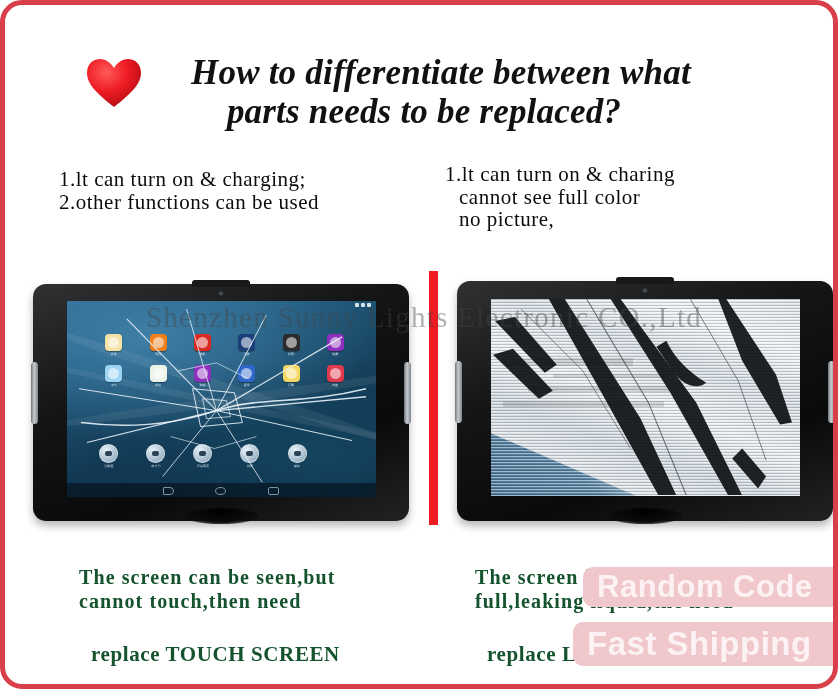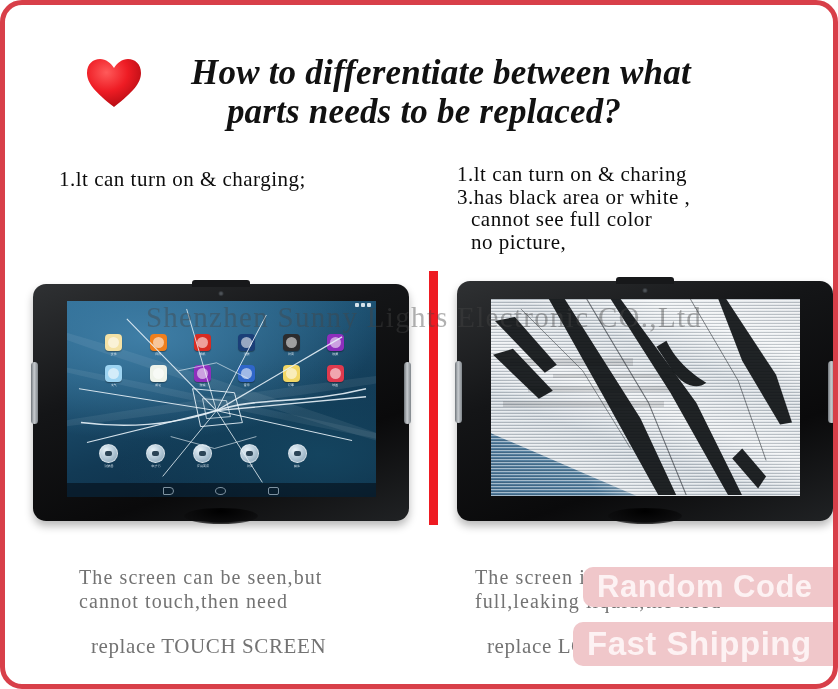--- a/index.html
+++ b/index.html
@@ -27,21 +27,21 @@
     color:#111;letter-spacing:0.2px;
     white-space:nowrap;
   }
   .title-line.l1{padding-left:34px;}
   .heart{
     position:absolute;left:80px;top:3px;
     width:58px;height:54px;
   }
   
   .col-left{position:absolute;left:54px;top:163px;width:370px;}
-  .col-right{position:absolute;left:452px;top:158px;width:380px;}
+  .col-right{position:absolute;left:440px;top:158px;width:380px;}
   .bullet{
     font-family:"Liberation Serif",serif;
     font-size:21px;line-height:22.5px;color:#0c0c0c;
     white-space:nowrap;letter-spacing:0.5px;
   }
   .bullet.ind{padding-left:14px;}
   
   .divider{
     position:absolute;left:424px;top:266px;width:9px;height:254px;
     background:#ee1b22;
@@ -182,27 +182,27 @@
   }
   .bluecorner{
     position:absolute;left:-4%;bottom:-6%;width:60%;height:52%;
     background:linear-gradient(40deg,#2f5f86 0%,#3d6f93 45%,rgba(61,111,147,0) 78%);
     clip-path:polygon(0% 100%,0% 22%,100% 100%);
   }
   
   .cap{
     position:absolute;
     font-family:"Liberation Serif",serif;
-    font-size:20px;color:#737373;line-height:24px;
-    letter-spacing:1.1px;white-space:nowrap;
+    font-size:20px;color:#14532d;line-height:24px;
+    letter-spacing:1.1px;white-space:nowrap;font-weight:bold;
   }
   .cap .big{font-size:21px;letter-spacing:0.6px;}
   #caption-left{left:74px;top:560px;}
   #caption-right{left:470px;top:560px;}
-  .cap .row2{margin-top:21px;padding-left:12px;}
+  .cap .row2{margin-top:29px;padding-left:12px;}
   
   .badge{
     position:absolute;
     background:#f0c7ca;
     border-radius:10px;
     font-family:"Liberation Sans",sans-serif;
     font-weight:bold;
     color:#fdf2f3;
     display:flex;align-items:center;
     letter-spacing:0.5px;
@@ -232,25 +232,25 @@
         </radialGradient>
       </defs>
       <path d="M29 51 C10 36 2 27 2 17 C2 8 8 3 15 3 C21 3 26 7 29 12 C32 7 37 3 43 3 C50 3 56 8 56 17 C56 27 48 36 29 51 Z" fill="url(#hg)"></path>
     </svg>
     <div class="title-line l1">How to differentiate between what</div>
     <div class="title-line">parts needs to be replaced?</div>
   </div>
 
   <div class="col-left">
     <div class="bullet">1.lt can turn on &amp; charging;</div>
+    <div class="bullet">2.other functions can be used</div>
   </div>
 
   <div class="col-right">
     <div class="bullet">1.lt can turn on &amp; charing</div>
-    <div class="bullet">3.has black area or white ,</div>
     <div class="bullet ind">cannot see full color</div>
     <div class="bullet ind">no picture,</div>
   </div>
 
   <div class="divider"></div>
 
   <div class="tablet" id="tablet-broken-touch">
     <div class="body"></div>
     <div class="nub"></div>
     <div class="cam"></div>

